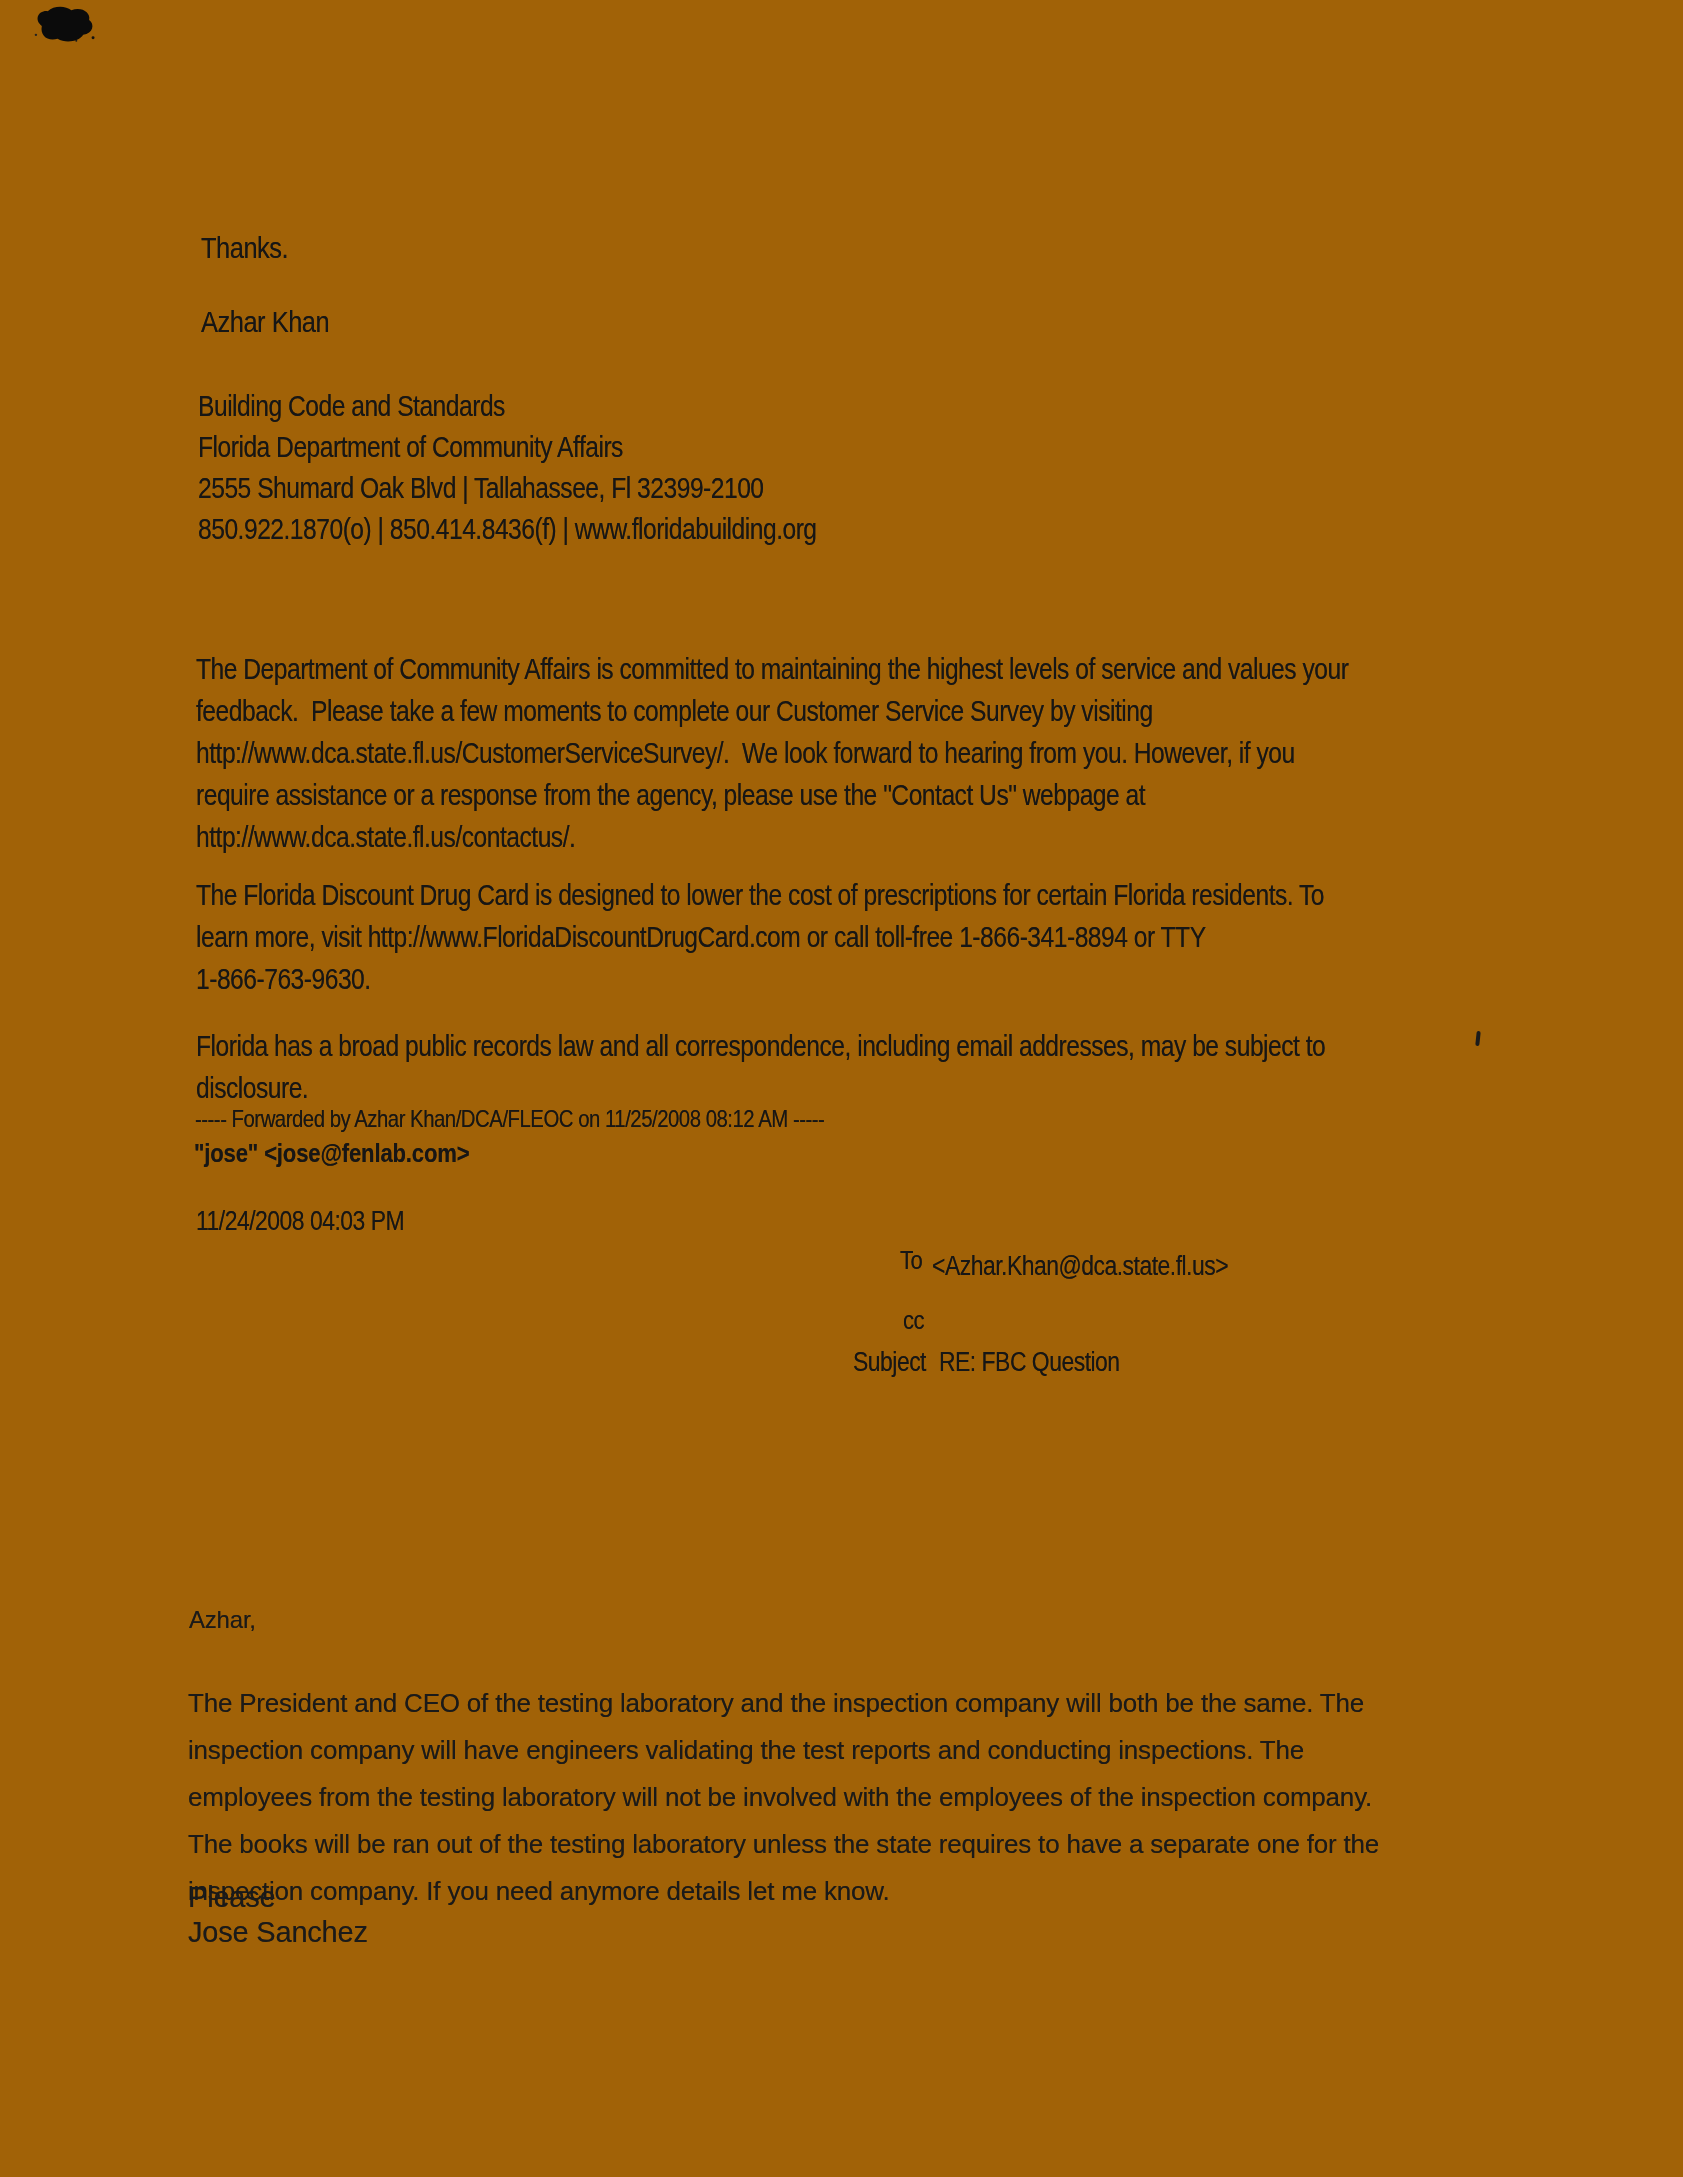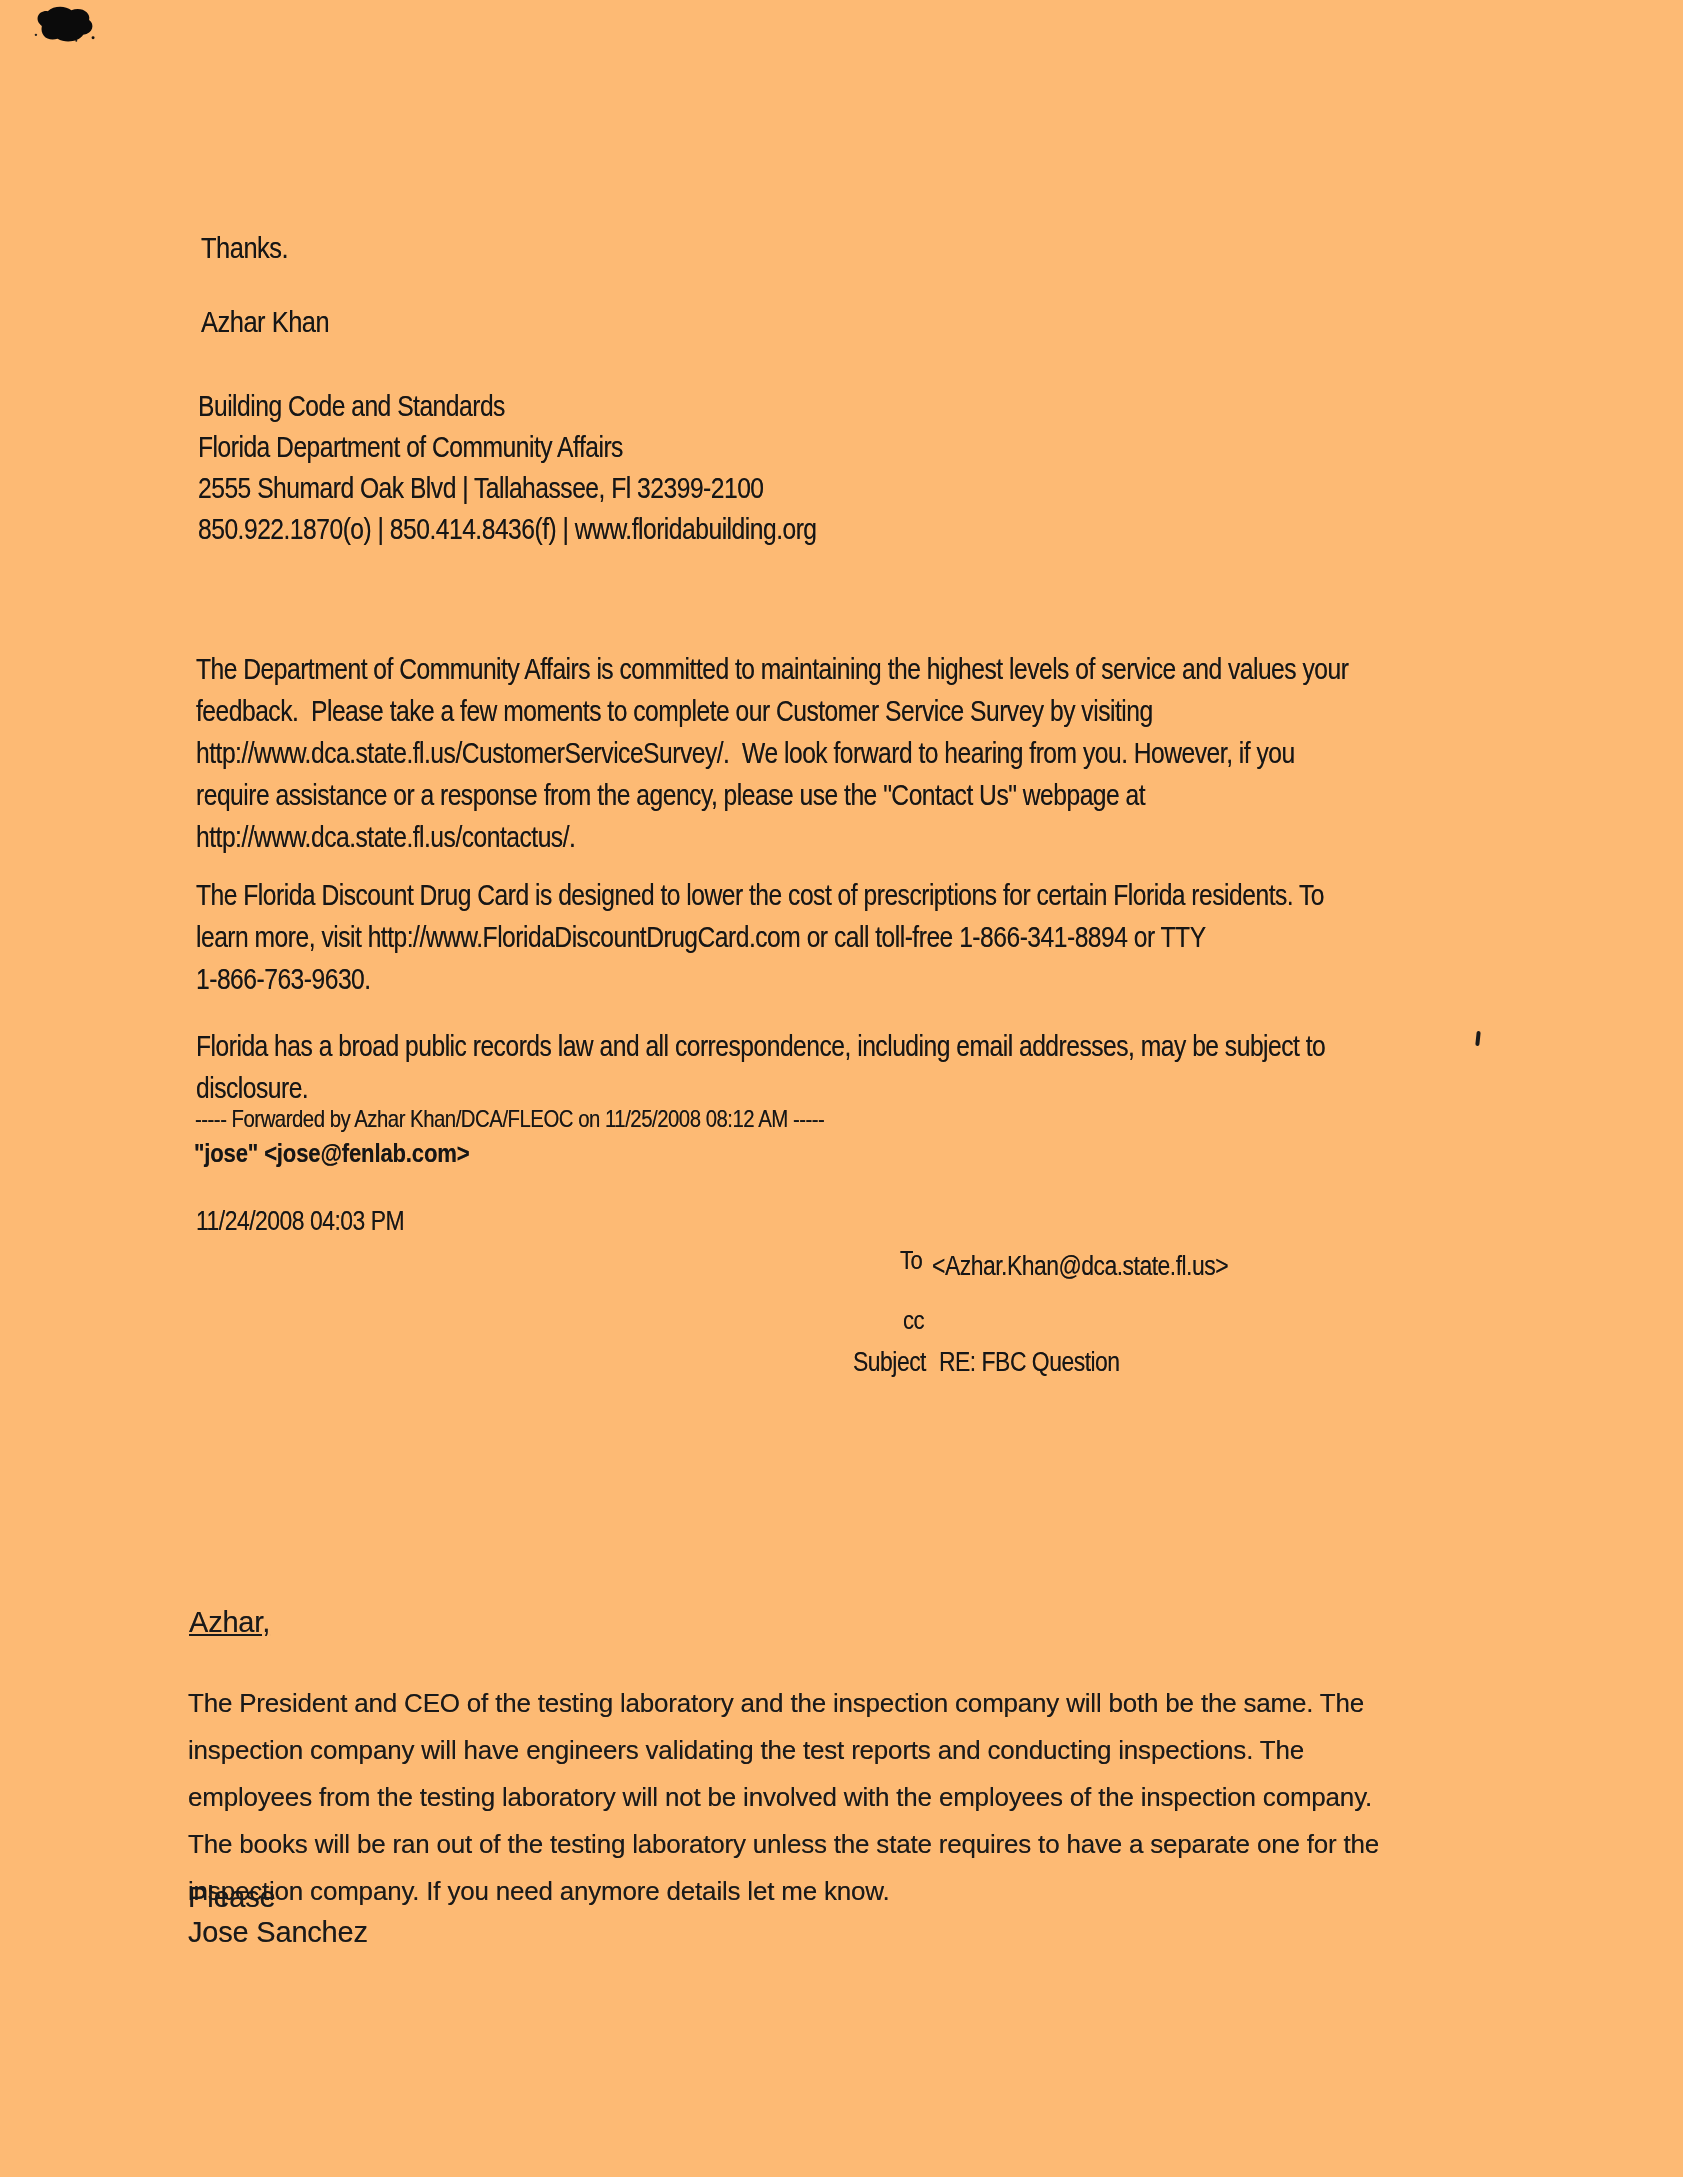--- a/index.html
+++ b/index.html
@@ -1,20 +1,20 @@
 <!DOCTYPE html>
 <html><head>
 <meta charset="utf-8">
 <style>
   html, body { margin: 0; padding: 0; background: #e8e8e8; }
   .page {
     position: relative;
     width: 1683px;
     height: 2177px;
-    background: #fdba74;
+    background: #a16207;
     overflow: hidden;
     font-family: "Liberation Sans", sans-serif;
     color: #161616;
   }
   
   .t {
     position: absolute;
     white-space: pre-wrap;
     color: #161616;
     text-shadow: 0 0 0.6px rgba(10,10,10,0.5);
@@ -39,21 +39,21 @@
   .para-records  { left: 196px; top: 1025px; font-size: 29px; line-height: 42px; }
   .fwd-sep       { left: 195px; top: 1105px; font-size: 24px; }
   .jose-from     { left: 194px; top: 1138px; font-size: 26px; font-weight: bold; letter-spacing: -0.2px; }
   .sent-dt       { left: 196px; top: 1206px; font-size: 27px; }
   .to-label      { left: 900px; top: 1245px; font-size: 26px; }
   .to-value      { left: 932px; top: 1251px; font-size: 27px; }
   .cc-label      { left: 903px; top: 1305px; font-size: 26px; }
   .subj-label    { left: 853px; top: 1347px; font-size: 27px; }
   .subj-value    { left: 939px; top: 1347px; font-size: 27px; }
 
-  .reply-greet   { left: 189px; top: 1606px; font-size: 29px; text-decoration: underline; }
+  .reply-greet   { left: 189px; top: 1606px; font-size: 24px; }
   .reply-body    { left: 188px; top: 1680px; font-size: 26px; line-height: 47px; }
   .reply-close   { left: 188px; top: 1881px; font-size: 29px; }
   .reply-sig     { left: 188px; top: 1916px; font-size: 29px; }
 
   .ink-blot {
     position: absolute;
     left: 30px;
     top: 4px;
   }
   .stray-mark {

